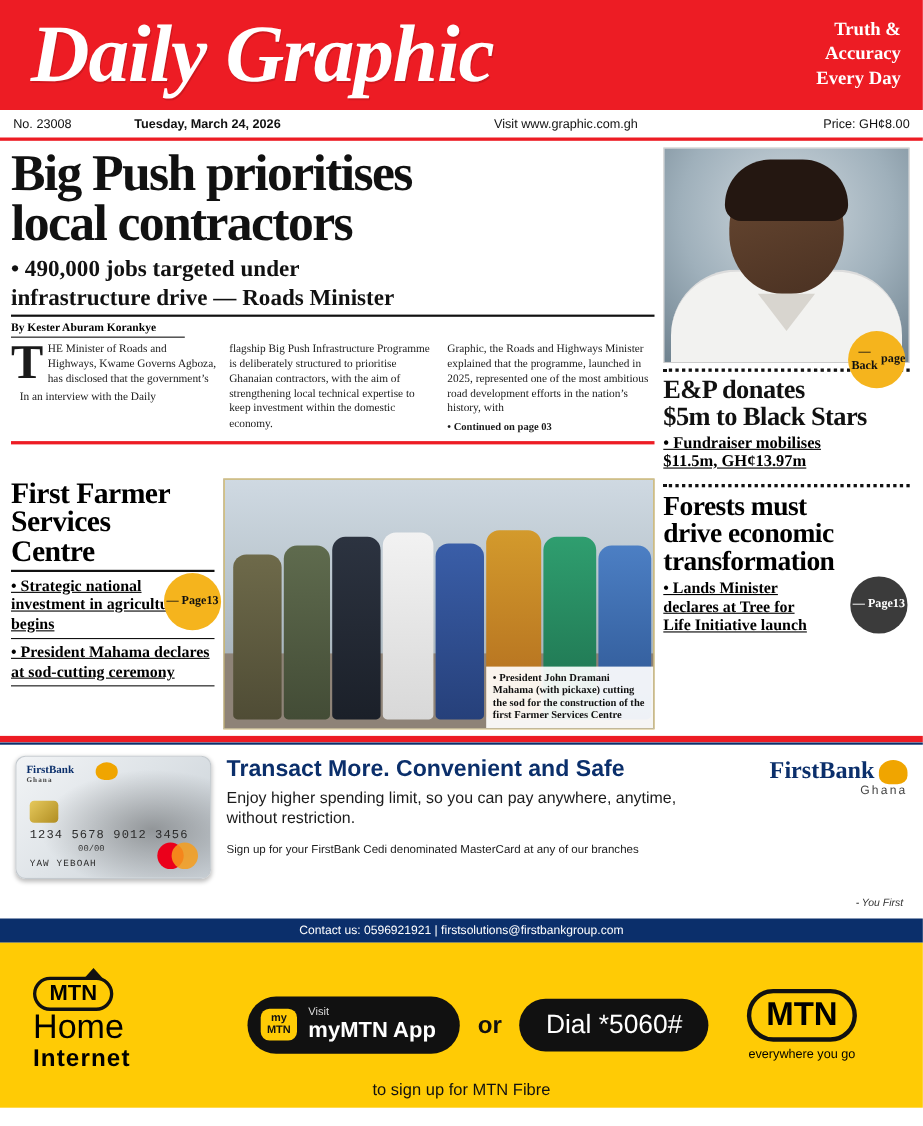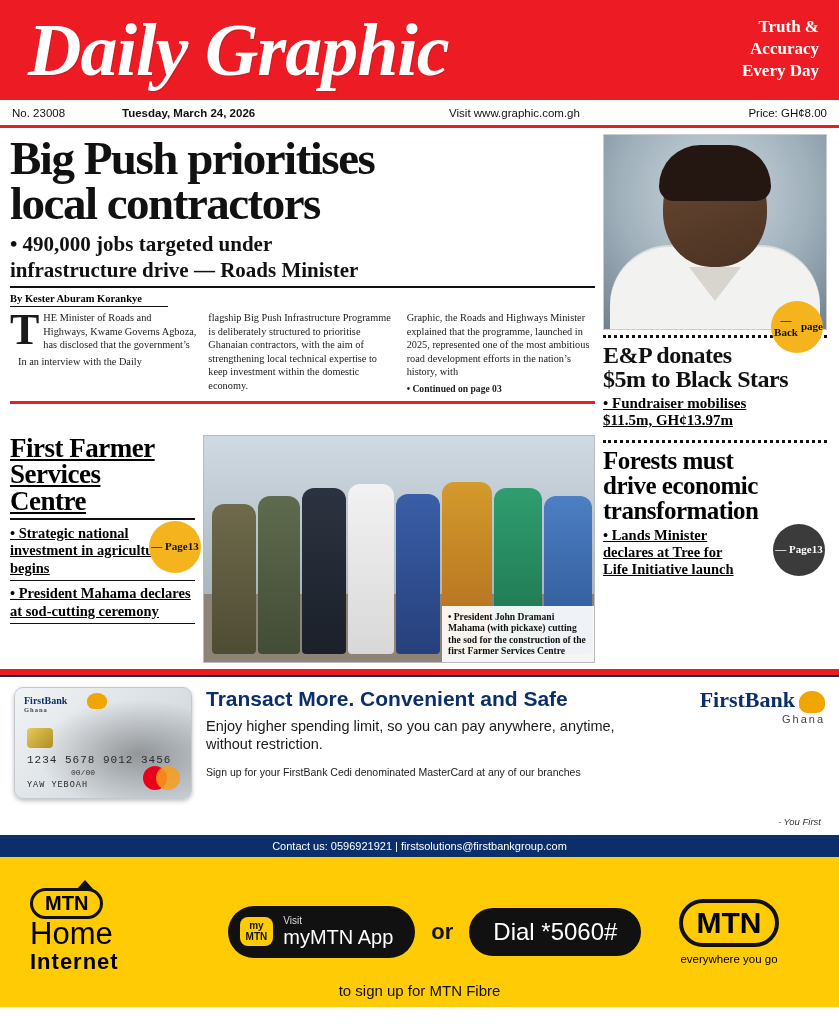--- a/index.html
+++ b/index.html
@@ -191,21 +191,21 @@
     top: -42px;
   }
   .badge-gray { background: #3b3b3b; color: #fff; }
 
   
   .band2 {
     display: flex;
     gap: 8px;
     padding: 6px 10px 0 10px;
   }
-  .ffs { width: 185px; position: relative; text-decoration: underline; }
+  .ffs { width: 185px; position: relative; }
   .ffs-head {
     font-family: "Liberation Serif", serif;
     font-weight: bold;
     font-size: 27px;
     line-height: 0.98;
     letter-spacing: -0.5px;
     border-bottom: 2px solid #111;
     padding-bottom: 4px;
   }
   .ffs-list {
@@ -325,21 +325,21 @@
   .mtn-left .roof { position:absolute; right:6px; top:-11px; width:0;height:0;border-left:9px solid transparent;border-right:9px solid transparent;border-bottom:10px solid #111;}
   .mtn-left .home { font-size: 31px; font-weight: normal; line-height: 0.95; }
   .mtn-left .inet { font-size: 22px; font-weight: bold; letter-spacing: 1px; }
   .mtn-mid { flex: 1; display:flex; align-items:center; justify-content:center; gap: 16px; }
   .pill {
     background: #111; color: #fff; border-radius: 26px;
     display:flex; align-items:center; gap:10px; padding: 9px 22px 9px 12px;
   }
   .pill .badge { background:#ffcb05; color:#111; border-radius:8px; font-size:10px; font-weight:bold; padding:4px 6px; text-align:center; line-height:1.05;}
   .pill .visit { font-size: 10px; color:#ddd; }
-  .pill .app { font-size: 20px; font-weight: normal; }
+  .pill .app { font-size: 20px; font-weight: bold; }
   .or { font-size: 22px; font-weight: bold; color:#111; }
   .dial { background:#111; color:#fff; border-radius: 24px; padding: 10px 24px; font-size: 24px; font-weight: normal; }
   .mtn-right { width: 160px; text-align: center; }
   .mtn-right .big {
     border: 4px solid #111; border-radius: 34px; font-size: 30px; font-weight: bold;
     padding: 3px 14px; display:inline-block; font-family:"Liberation Sans",sans-serif;
   }
   .mtn-right .tag { font-size: 11.5px; margin-top: 6px; }
   .mtn-bottom {
     position:absolute; left:0; right:0; bottom: 8px; text-align:center;

